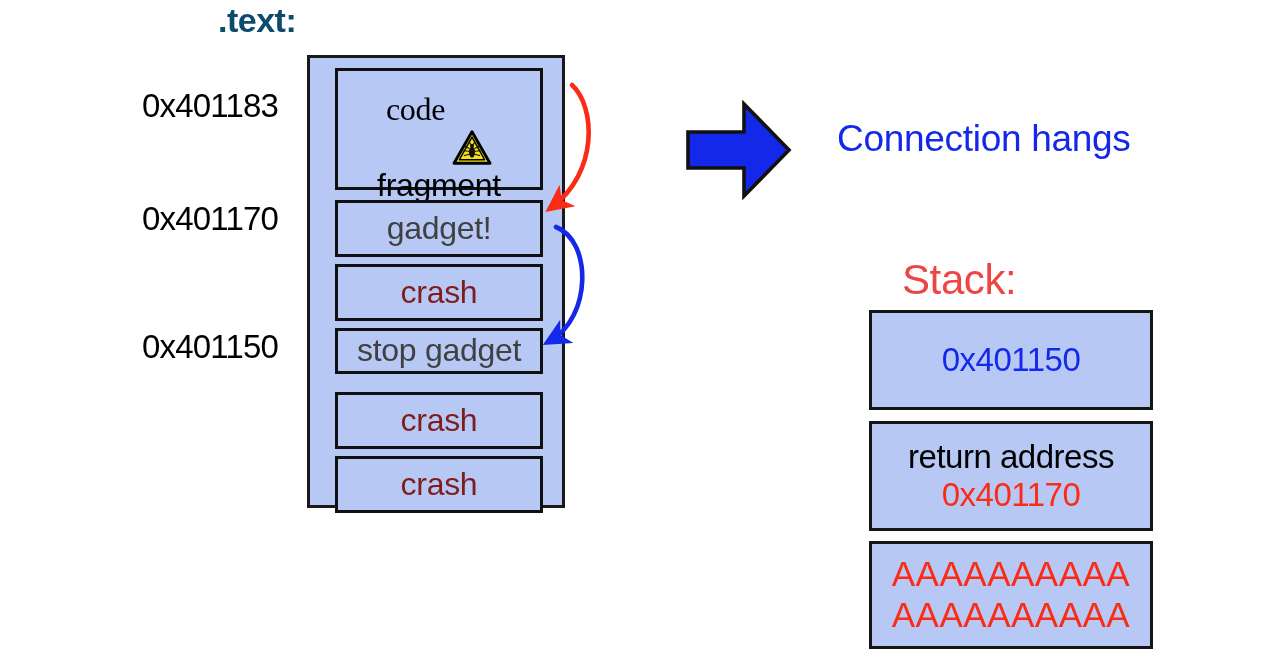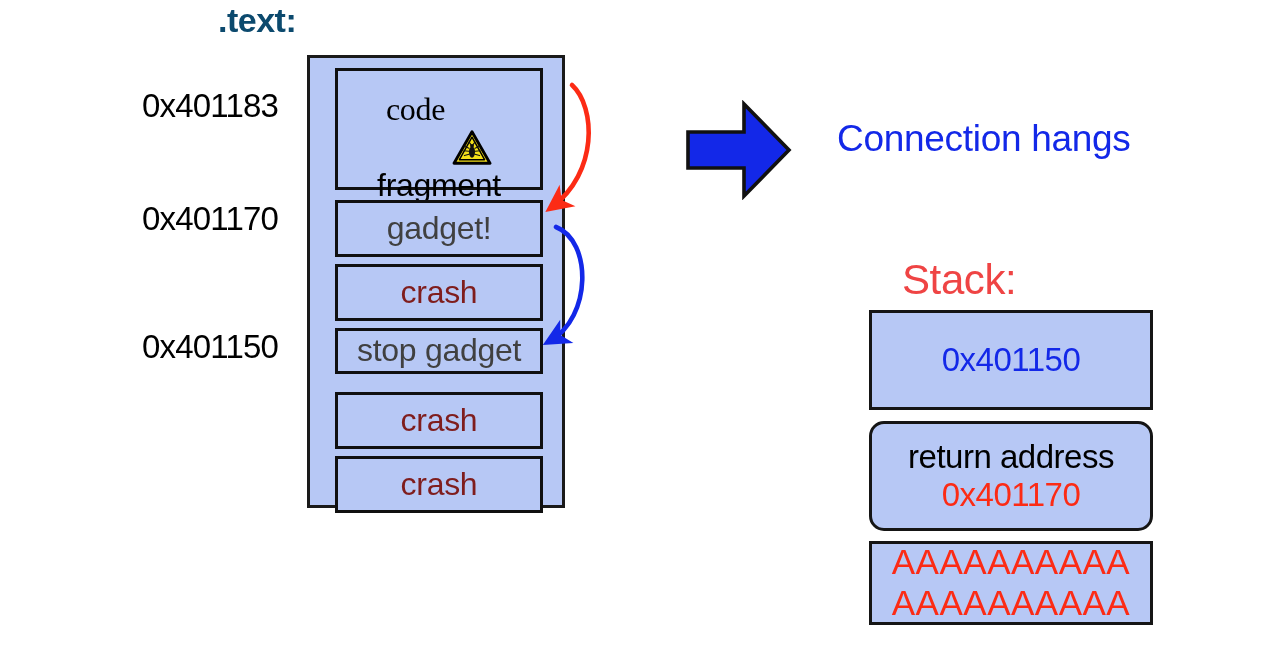--- a/index.html
+++ b/index.html
@@ -249,21 +249,21 @@
 </svg>
 
 <div class="abs" id="connection-hangs-label">Connection hangs</div>
 
 <div class="abs" id="stack-label">Stack:</div>
 
 <div class="stack-box" style="top:310px; height:100px;">
   <span class="stack-line stk-blue">0x401150</span>
 </div>
 
-<div class="stack-box" style="top:421px; height:110px;border-radius:15px;">
+<div class="stack-box" style="top:421px; height:110px;">
   <span class="stack-line stk-black">return address</span>
   <span class="stack-line stk-red">0x401170</span>
 </div>
 
-<div class="stack-box" style="top:541px; height:84px;">
+<div class="stack-box" style="top:541px; height:108px;">
   <span class="stack-line stk-red stack-aaa">AAAAAAAAAA</span>
   <span class="stack-line stk-red stack-aaa">AAAAAAAAAA</span>
 </div>
 
 </body></html>

